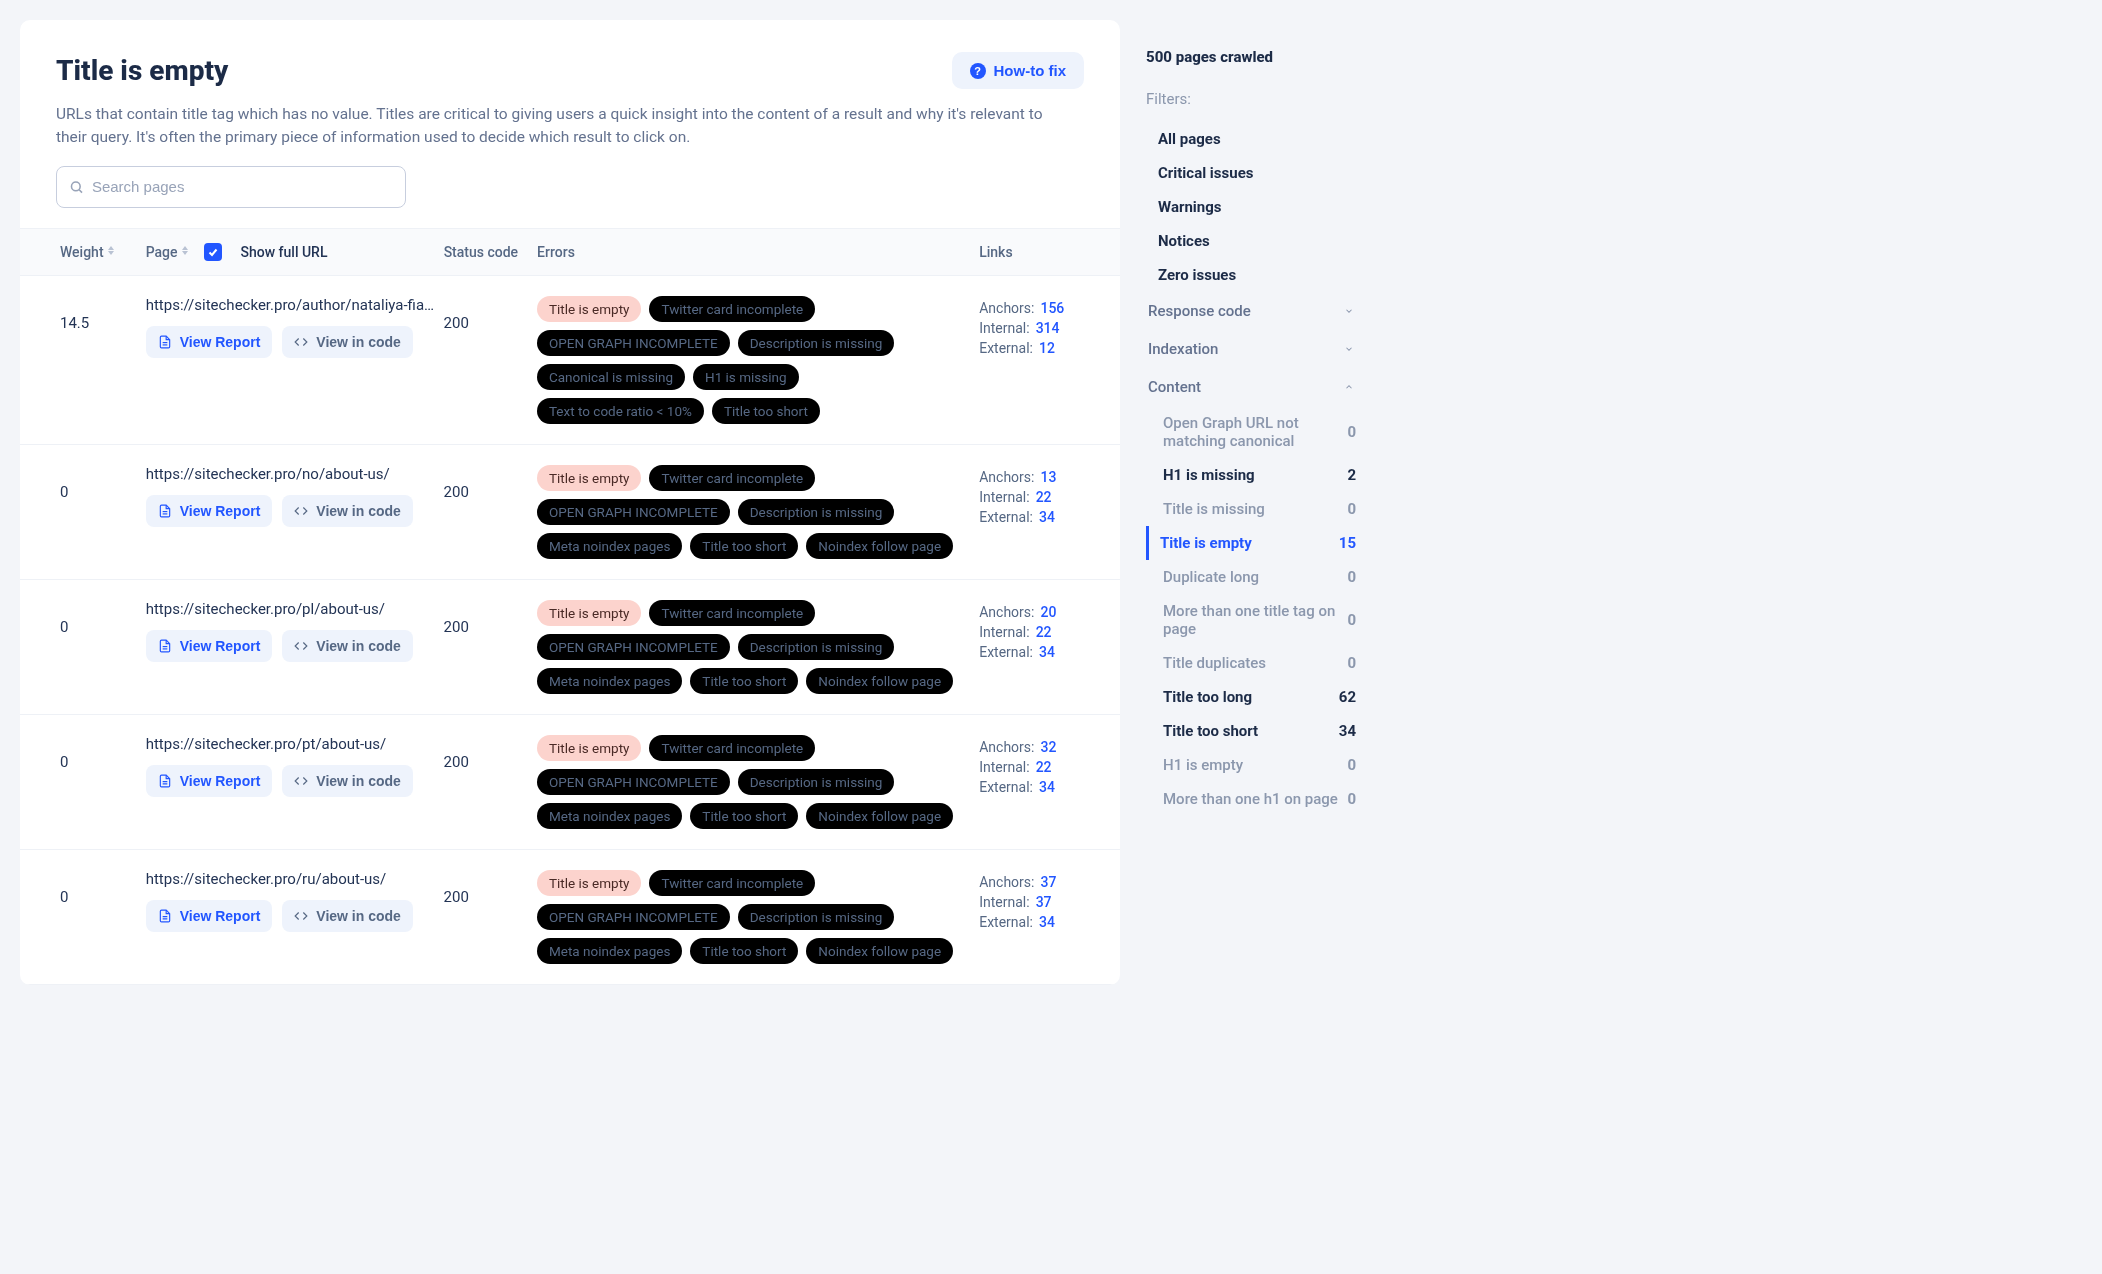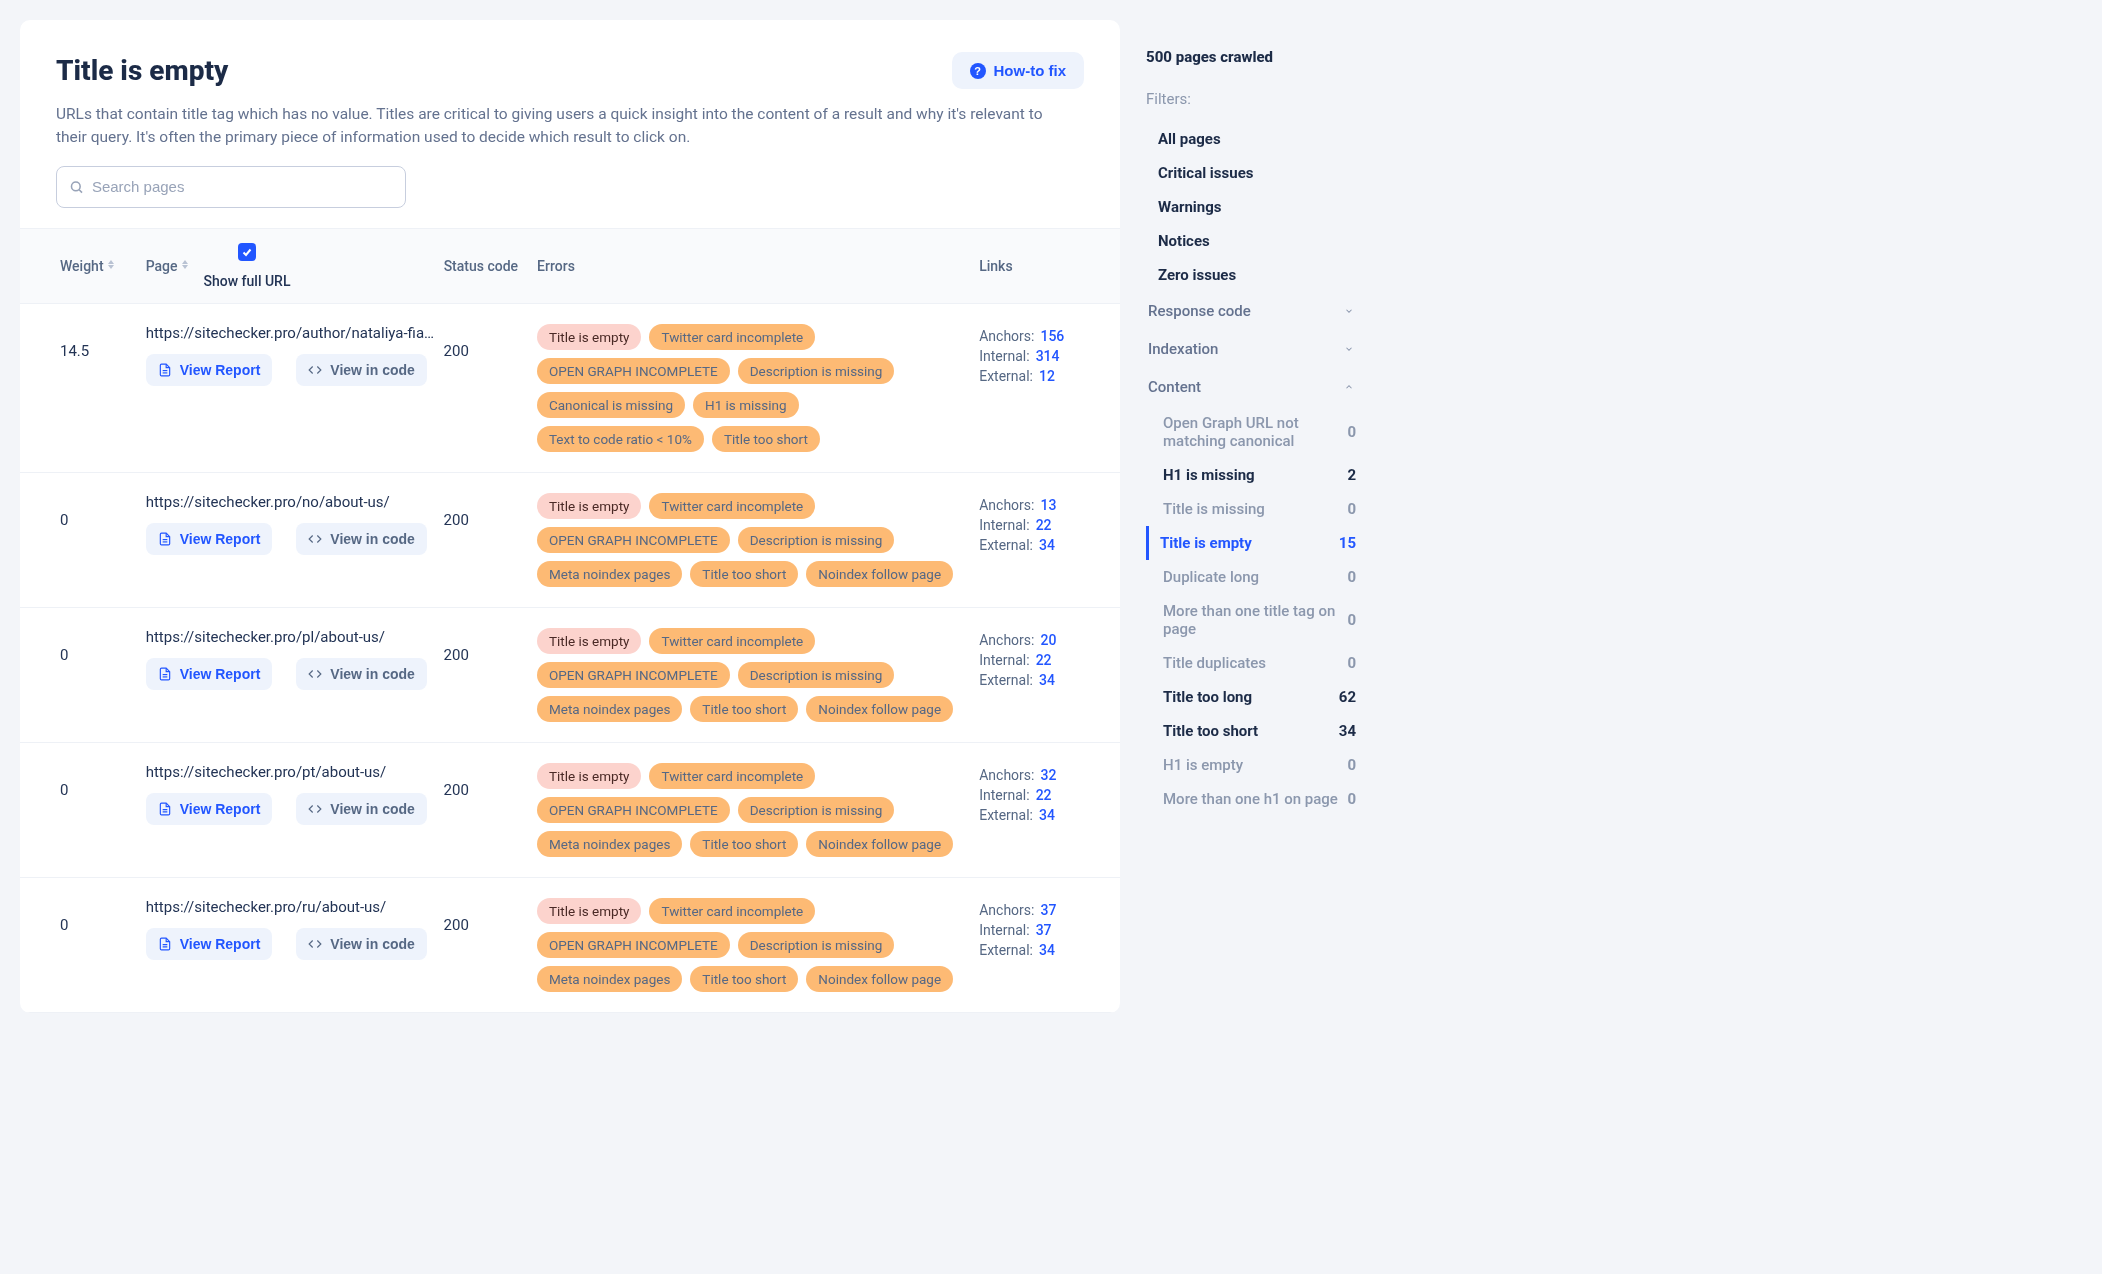--- a/index.html
+++ b/index.html
@@ -123,32 +123,32 @@
     align-items:flex-start;
   }
   .row .col-weight { padding-top: 18px; color:#233455; font-size:15px;}
   .row .col-status { padding-top: 18px; color:#233455; font-size:15px;}
   .url {
     color:#233455; font-size:15px;
     white-space:nowrap; overflow:hidden; text-overflow:ellipsis;
     max-width:290px;
   }
   .page-cell { display:flex; flex-direction:column; gap:12px; width:306px;}
-  .btn-row { display:flex; gap:24px; }
+  .btn-row { display:flex; gap:10px; }
   .mini-btn {
     background:#eef3fc; color:#2256ff; font-weight:600; font-size:14px;
     border:none; border-radius:8px; padding:8px 12px;
     display:inline-flex; align-items:center; gap:8px; cursor:pointer;
   }
   .mini-btn.gray { color:#566884; }
   .mini-btn svg { width:14px; height:14px; }
 
   .tags { display:flex; flex-wrap:wrap; gap:8px; width:454px; padding-right:12px;}
   .tag {
-    background:#fdba74; color:#566884; font-size:13.5px;
+    background:#000000; color:#566884; font-size:13.5px;
     padding:5px 12px; border-radius:14px; white-space:nowrap;
     cursor:pointer;
   }
   .tag.red { background:#fcd3cd; color:#4a2a26; }
 
   .links-cell { display:flex; flex-direction:column; gap:4px; padding-top:4px; font-size:14px;}
   .link-line { display:flex; gap:6px; }
   .link-line .lbl { color:#566884; }
   .link-line .val { color:#2256ff; font-weight:500; cursor:pointer; }
 
@@ -223,21 +223,21 @@
           </span>
       </div>
       <div class="col-page">
         <span style="display:flex;align-items:center;gap:4px;">
           <span>Page</span>
           <span class="sort-caret">
               <span class="up"></span>
               <span class="down"></span>
             </span>
         </span>
-        <span style="display:flex;align-items:center;gap:12px;flex-direction:column;">
+        <span style="display:flex;align-items:center;gap:19px;">
           <span class="checkbox">
             <svg viewBox="0 0 24 24" fill="none" stroke="#fff" stroke-width="4">
                 <polyline points="5 13 10 18 19 7"></polyline>
               </svg>
           </span>
           <span style="color:#233455;">Show full URL</span>
         </span>
       </div>
       <div class="col-status">Status code</div>
       <div class="col-errors">Errors</div>

